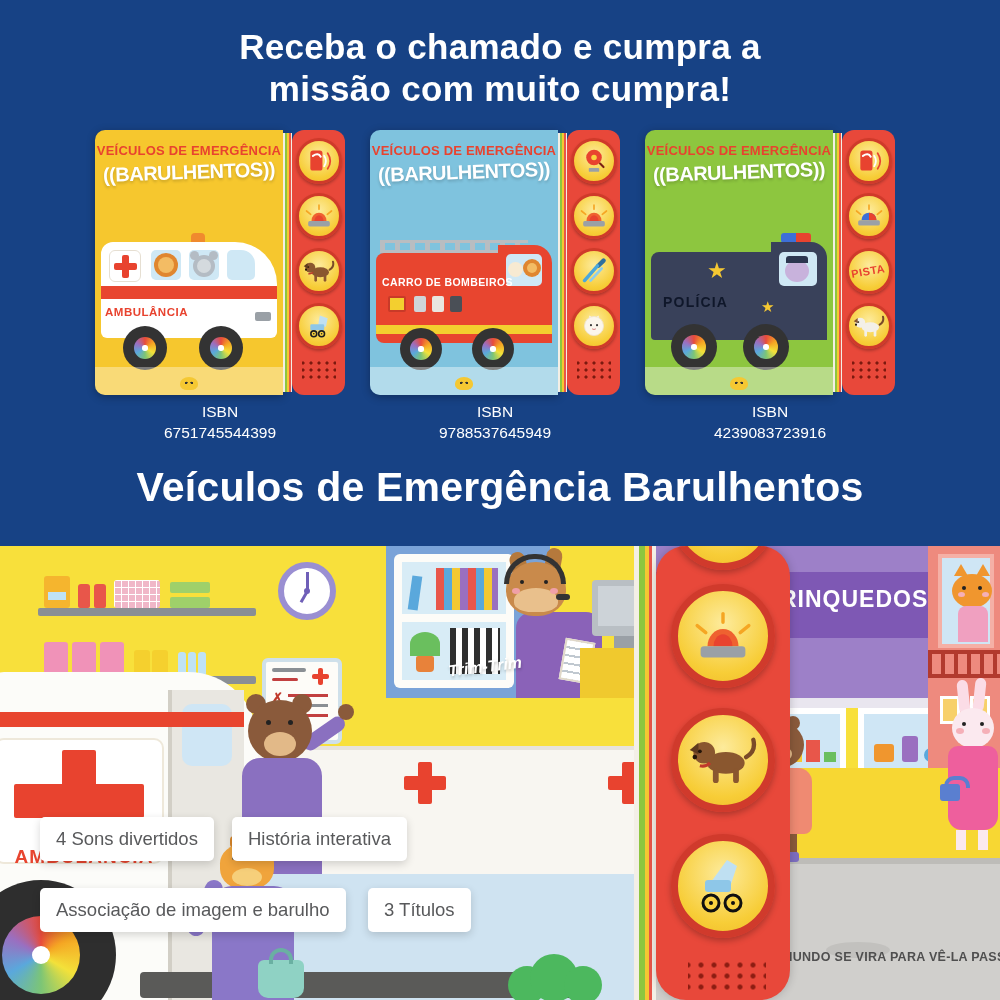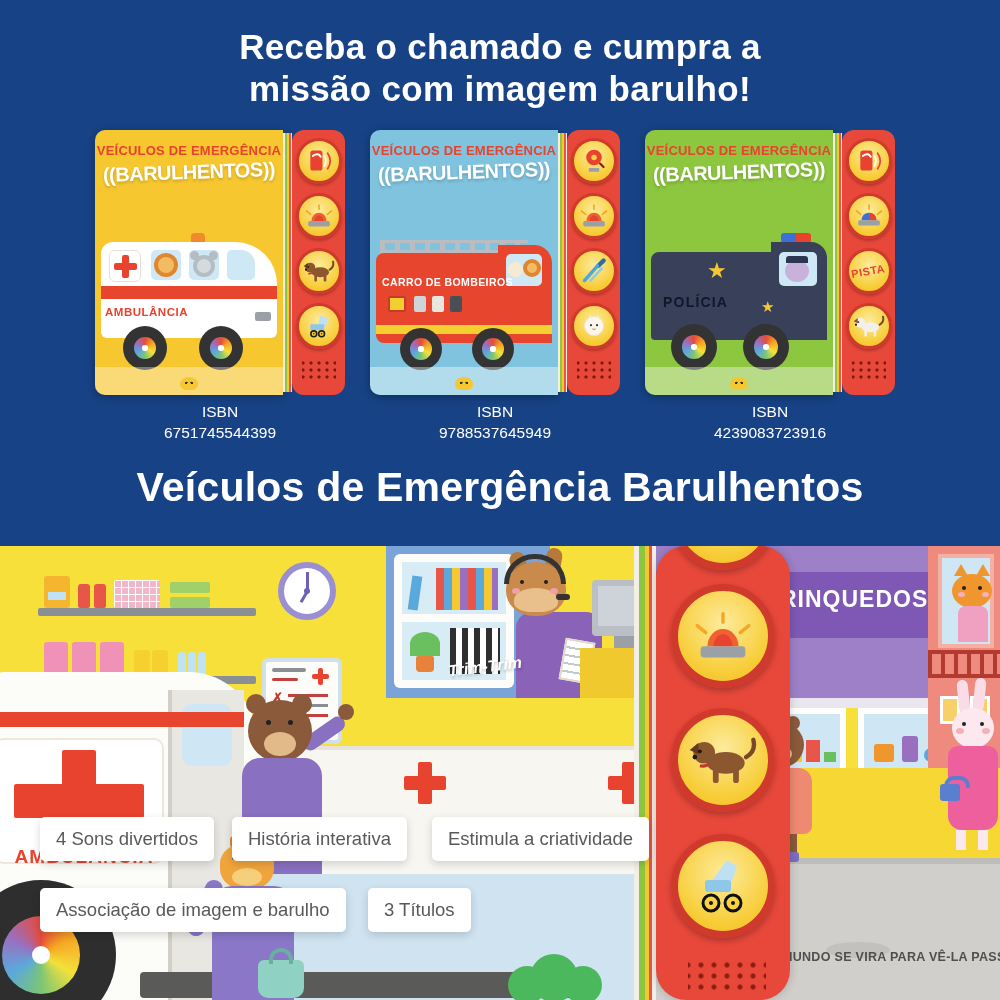--- a/index.html
+++ b/index.html
@@ -31,21 +31,21 @@
 .rightpage{position:absolute;left:656px;top:0;width:344px;height:454px;overflow:hidden}
 .ic{display:block}
 </style>
 </head>
 <body>
 
 <div class="canvas" style="position:absolute;inset:0">
 
   <header class="headline">
     <span>Receba o chamado e cumpra a</span>
-    <span>missão com imagem barulho!</span>
+    <span>missão com muito cumpra!</span>
   </header>
 
   <div class="book" style="left:95px">
     <div class="cover" style="background:#f6c72e">
       <div class="series-title">VEÍCULOS DE EMERGÊNCIA</div>
       <div class="series-script">((BARULHENTOS))</div>
       <div class="abs" style="inset:0">
         <div class="abs" style="left:96px;top:103px;width:14px;height:9px;background:#f08a2e;border-radius:4px 4px 0 0"></div>
         <div class="abs" style="left:6px;top:112px;width:176px;height:96px;background:#fff;border-radius:12px 42px 6px 6px"></div>
         <div class="abs" style="left:6px;top:156px;width:176px;height:13px;background:#e8452f"></div>
@@ -528,23 +528,20 @@
     </div>
 
   </div>
 
   <div class="chip" style="left:40px;top:817px">
       <span>4 Sons divertidos</span>
     </div>
   <div class="chip" style="left:232px;top:817px">
       <span>História interativa</span>
     </div>
-  <div class="chip" style="left:432px;top:817px">
-      <span>Estimula a criatividade</span>
-    </div>
   <div class="chip" style="left:40px;top:888px">
       <span>Associação de imagem e barulho</span>
     </div>
   <div class="chip" style="left:368px;top:888px">
       <span>3 Títulos</span>
     </div>
 
 </div>
 
 </body></html>

